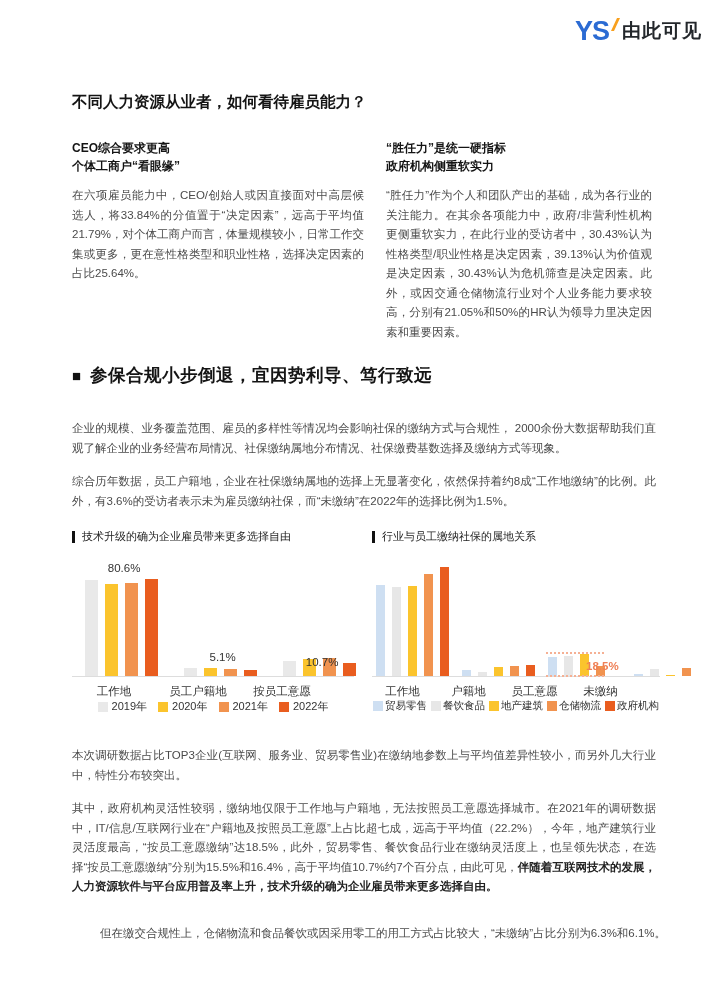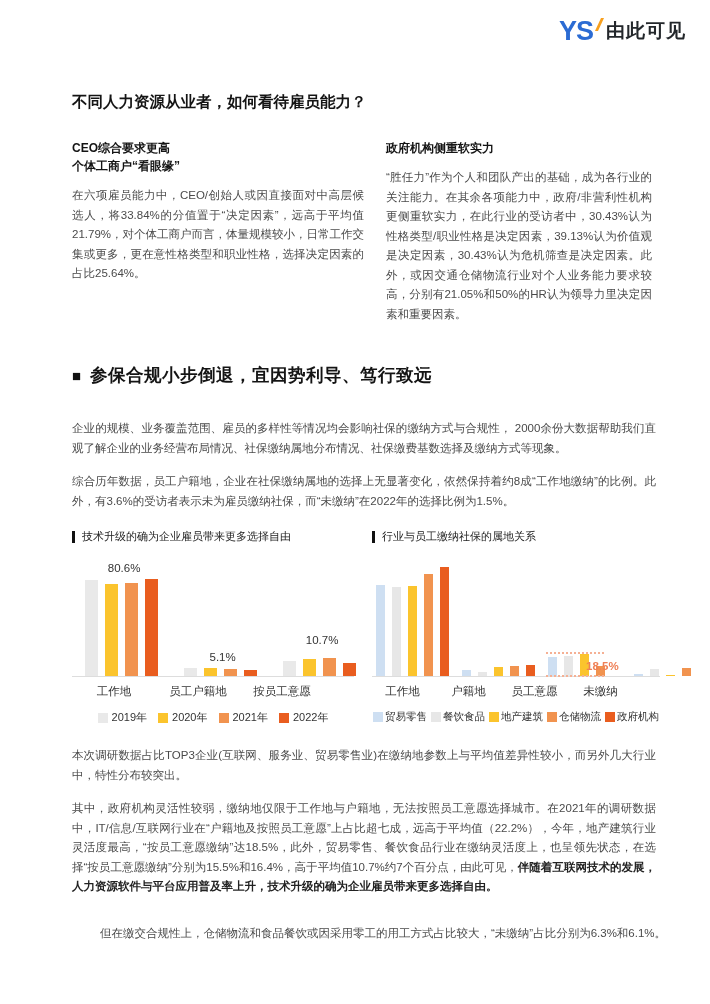--- a/index.html
+++ b/index.html
@@ -1,20 +1,20 @@
 <!DOCTYPE html>
 <html><head>
 <meta charset="utf-8">
 <style>
   html,body{margin:0;padding:0;background:#fff;}
   .page{position:relative;width:710px;height:1004px;background:#fff;overflow:hidden;
         font-family:"Liberation Sans","DejaVu Sans",sans-serif;color:#4a4a4a;}
 
   
-  .logo{position:absolute;top:16px;right:24px;display:flex;align-items:flex-start;}
+  .logo{position:absolute;top:16px;right:8px;display:flex;align-items:flex-start;}
   .logo-ys{font-size:27px;font-weight:bold;color:#2B6BD3;letter-spacing:-1px;line-height:30px;}
   .logo-spark{display:inline-block;margin:1px 2px 0 1px;}
   .logo-cn{font-size:19px;font-weight:bold;color:#23272B;line-height:30px;letter-spacing:1px;}
 
   
   .h1{position:absolute;top:92px;left:72px;font-size:15.5px;font-weight:bold;color:#141414;}
   .cols{position:absolute;top:139px;left:72px;width:580px;display:flex;}
   .col-a{width:292px;margin-right:22px;}
   .col-b{width:266px;}
   .subtitle{font-size:12px;font-weight:bold;line-height:18px;color:#141414;}
@@ -42,21 +42,21 @@
   .group{display:flex;align-items:flex-end;gap:7px;position:relative;}
   .chart-left .bar{width:13px;} .chart-right .bar{width:9px;}
   .glabel{position:absolute;left:50%;transform:translateX(-42%);font-size:11.5px;color:#333;white-space:nowrap;}
   .anno-line{position:absolute;left:-2px;width:58px;border-top:2px dotted #F5B094;}
   .anno-text{position:absolute;left:38px;bottom:4px;font-size:11.5px;font-weight:bold;white-space:nowrap;}
   .xlabels{display:flex;margin-top:7px;}
   .chart-left .xlabels{padding-left:13px;gap:26px;}
   .chart-right .xlabels{padding-left:4px;gap:13px;}
   .chart-left .xlabel{width:58px;} .chart-right .xlabel{width:53px;}
   .xlabel{text-align:center;font-size:11.5px;color:#333;white-space:nowrap;}
-  .legend{margin-top:11px;display:flex;justify-content:center;align-items:flex-end;}
+  .legend{display:flex;justify-content:center;align-items:flex-end;}
   .chart-left .legend{gap:11px;} .chart-right .legend{gap:4px;}
   .legend-item{display:flex;align-items:center;gap:4px;font-size:11px;color:#333;white-space:nowrap;}
   .chart-right .legend-item{font-size:10.5px;gap:2px;}
   .swatch{width:10px;height:10px;display:inline-block;}
 </style>
 </head>
 <body>
 
 <div class="page">
 
@@ -75,20 +75,21 @@
   <div class="cols">
     <div class="col-a">
       <div class="subtitle">
         <div>CEO综合要求更高</div>
         <div>个体工商户“看眼缘”</div>
       </div>
       <div class="colbody">在六项雇员能力中，CEO/创始人或因直接面对中高层候选人，将33.84%的分值置于“决定因素”，远高于平均值21.79%，对个体工商户而言，体量规模较小，日常工作交集或更多，更在意性格类型和职业性格，选择决定因素的占比25.64%。</div>
     </div>
     <div class="col-b">
       <div class="subtitle">
+        <div>“胜任力”是统一硬指标</div>
         <div>政府机构侧重软实力</div>
       </div>
       <div class="colbody">“胜任力”作为个人和团队产出的基础，成为各行业的关注能力。在其余各项能力中，政府/非营利性机构更侧重软实力，在此行业的受访者中，30.43%认为性格类型/职业性格是决定因素，39.13%认为价值观是决定因素，30.43%认为危机筛查是决定因素。此外，或因交通仓储物流行业对个人业务能力要求较高，分别有21.05%和50%的HR认为领导力里决定因素和重要因素。</div>
     </div>
   </div>
 
   <div class="sec2">
     <span class="sq">■</span>
     <span class="t">参保合规小步倒退，宜因势利导、笃行致远</span>
   </div>
@@ -115,21 +116,21 @@
             <div class="bar" style="height: 7.56px; background: rgb(251, 196, 45);"></div>
             <div class="bar" style="height: 6.96px; background: rgb(241, 147, 79);"></div>
             <div class="bar" style="height: 6.12px; background: rgb(233, 93, 31);"></div>
             <span class="glabel" style="bottom: 12.8px;">5.1%</span>
           </div>
           <div class="group">
             <div class="bar" style="height: 14.76px; background: rgb(233, 233, 233);"></div>
             <div class="bar" style="height: 17.28px; background: rgb(251, 196, 45);"></div>
             <div class="bar" style="height: 17.52px; background: rgb(241, 147, 79);"></div>
             <div class="bar" style="height: 12.84px; background: rgb(233, 93, 31);"></div>
-            <span class="glabel" style="bottom: 30px; text-align: center;">10.7%</span>
+            <span class="glabel" style="bottom: 8px; text-align: center;">10.7%</span>
           </div>
         </div>
       <div class="xlabels">
           <div class="xlabel">工作地</div>
           <div class="xlabel">员工户籍地</div>
           <div class="xlabel">按员工意愿</div>
         </div>
       <div class="legend">
           <span class="legend-item">
             <span class="swatch" style="background: rgb(233, 233, 233);"></span>

